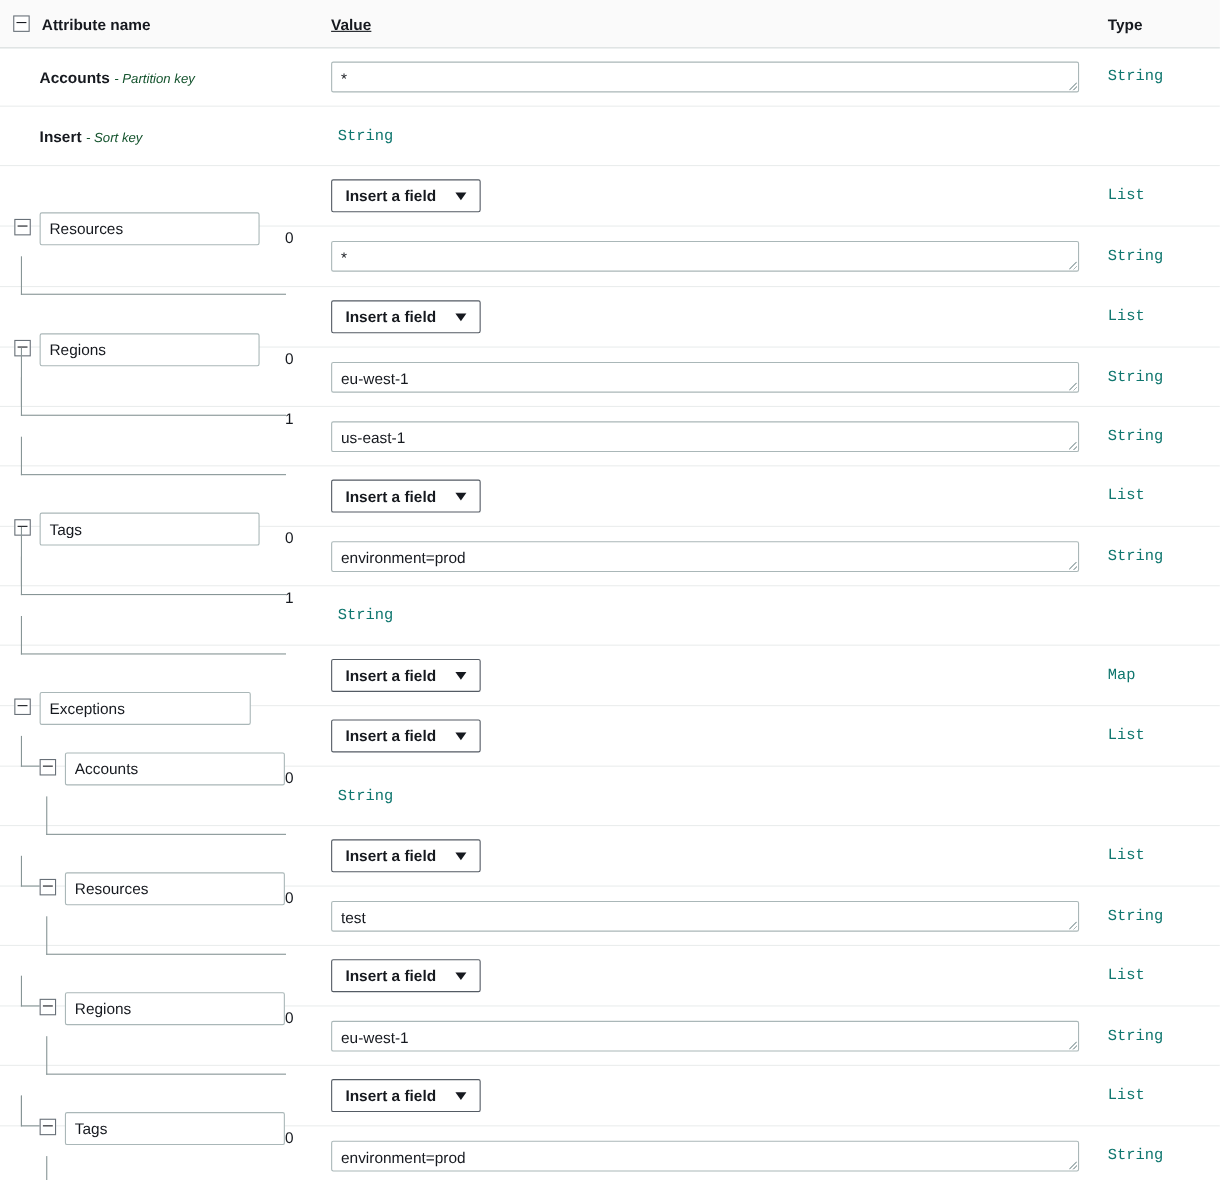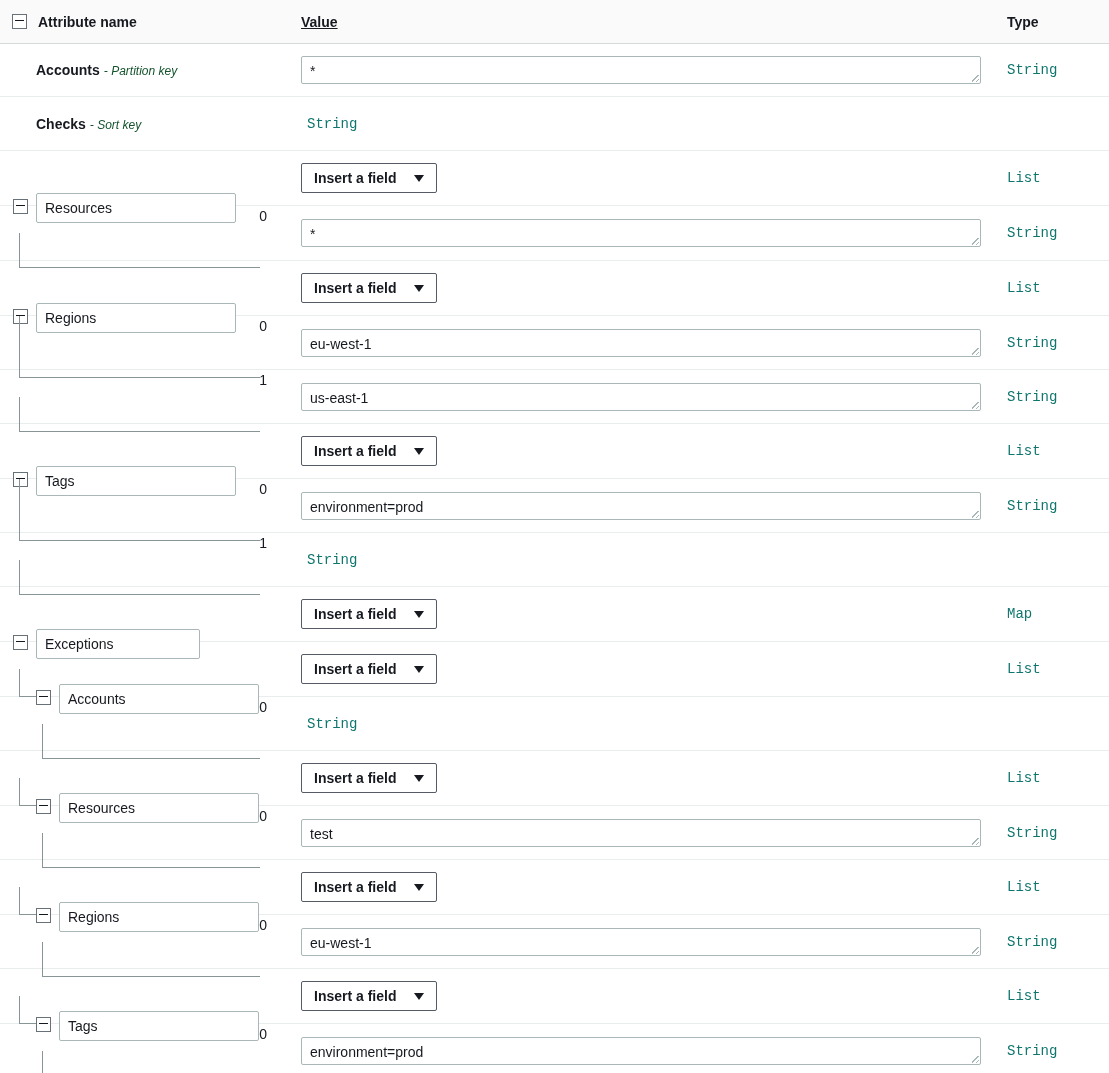--- a/index.html
+++ b/index.html
@@ -232,21 +232,21 @@
       <div class="value-wrap">
         <textarea class="value-input" rows="1" style="">*</textarea>
       </div>
     </div>
     <div class="col-type">String</div>
   </div>
 
   <div class="row" style="min-height:54px;">
     <div class="col-name">
       <div class="key-label">
-        <span>Checks</span><span class="key-sub">- Sort key</span>
+        <span>Insert</span><span class="key-sub">- Sort key</span>
       </div>
     </div>
     <div class="col-type">String</div>
   </div>
 
   <div class="row" style="min-height:55px;">
     <div class="col-name">
       <span class="tgl" style="position:absolute;left:13px;top:21px;"></span>
       <div class="vline" style="left:19px;top:34px;bottom:0;"></div>
       <input class="name-input" style="position: absolute; left: 36px; top: 15px; width: 200px;" value="Resources">
@@ -349,21 +349,21 @@
       <div class="elbow" style="left:19px;top:0;width:240px;height:34px;"></div>
       <span class="idx">1</span>
     </div>
     <div class="col-type">String</div>
   </div>
 
   <div class="row" style="min-height:55px;">
     <div class="col-name">
       <span class="tgl" style="position:absolute;left:13px;top:21px;"></span>
       <div class="vline" style="left:19px;top:34px;bottom:0;"></div>
-      <input class="name-input" style="position: absolute; left: 36px; top: 15px; width: 164px;" value="Exceptions">
+      <input class="name-input" style="position: absolute; left: 36px; top: 15px; width: 192px;" value="Exceptions">
     </div>
     <div class="col-value">
       <button class="insert-btn">
         <span>Insert a field</span>
         <span class="caret"></span>
       </button>
     </div>
     <div class="col-type">Map</div>
   </div>
 

